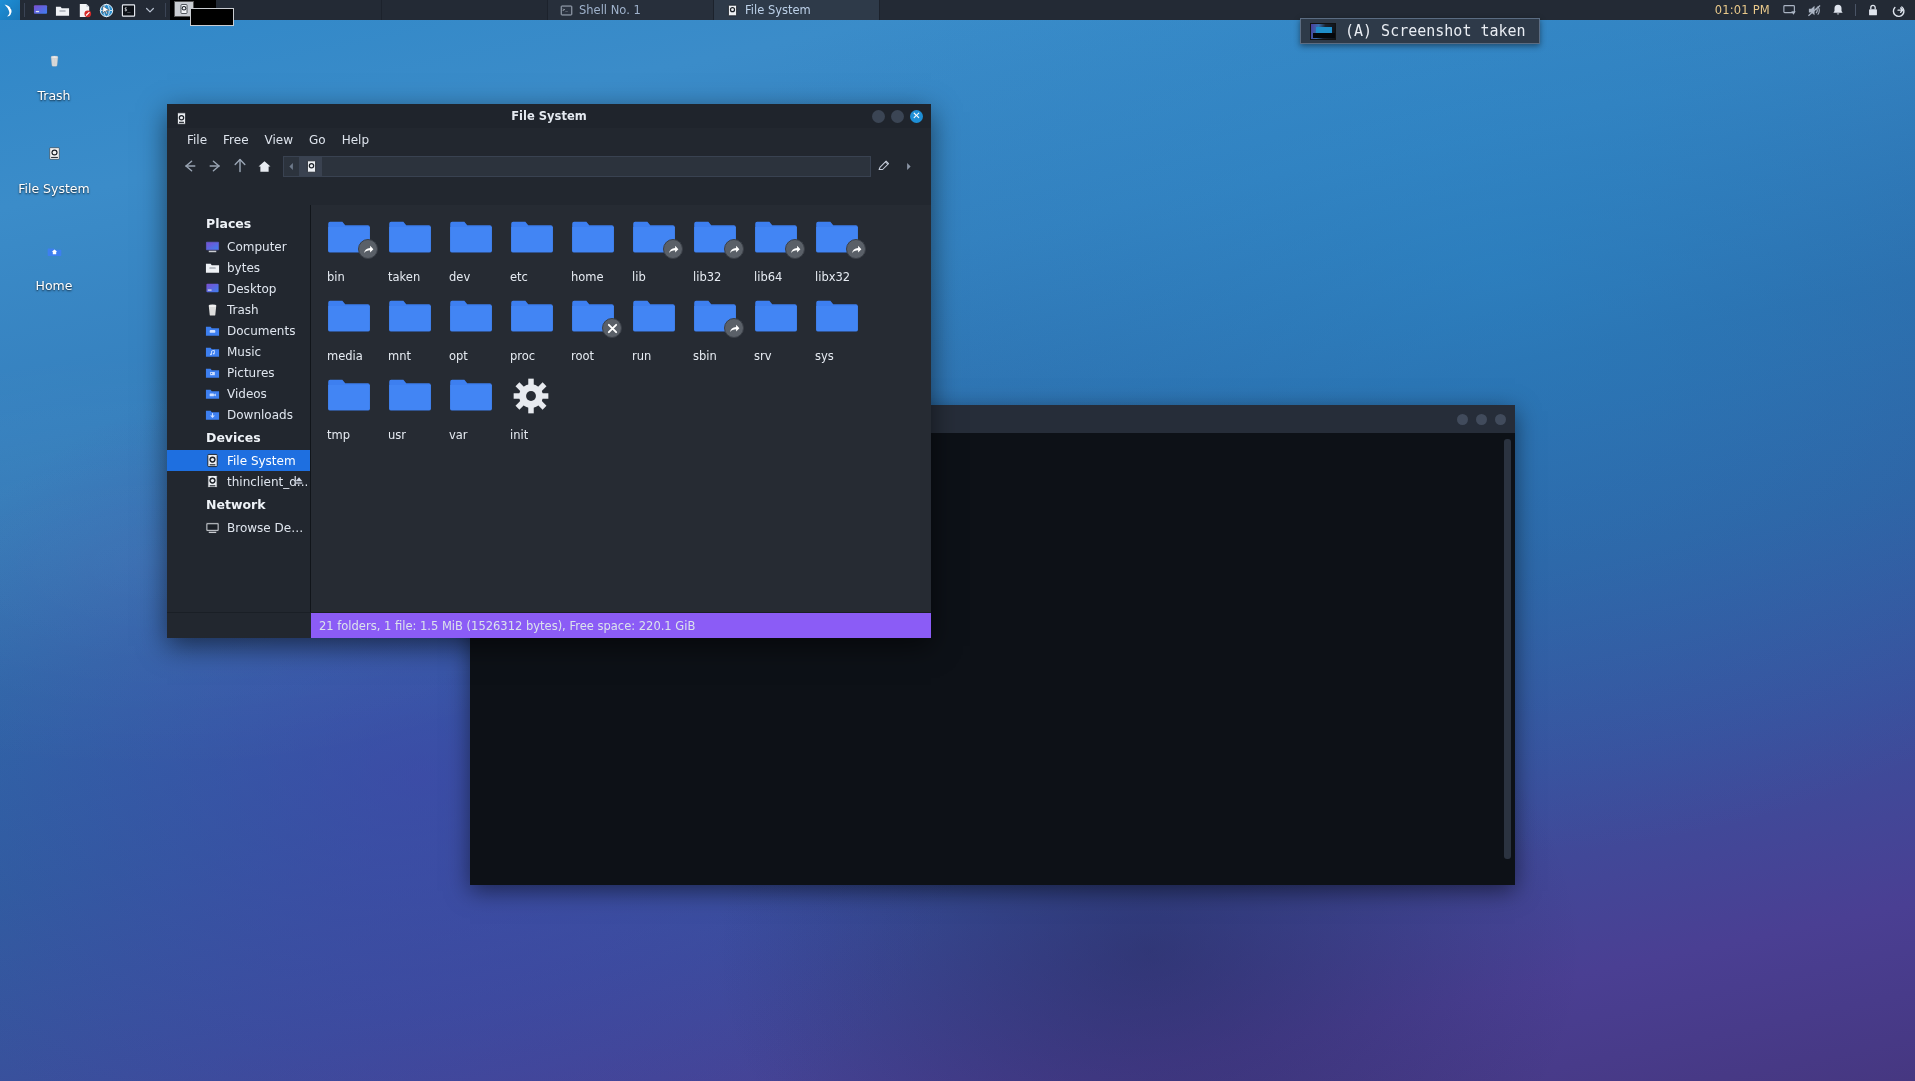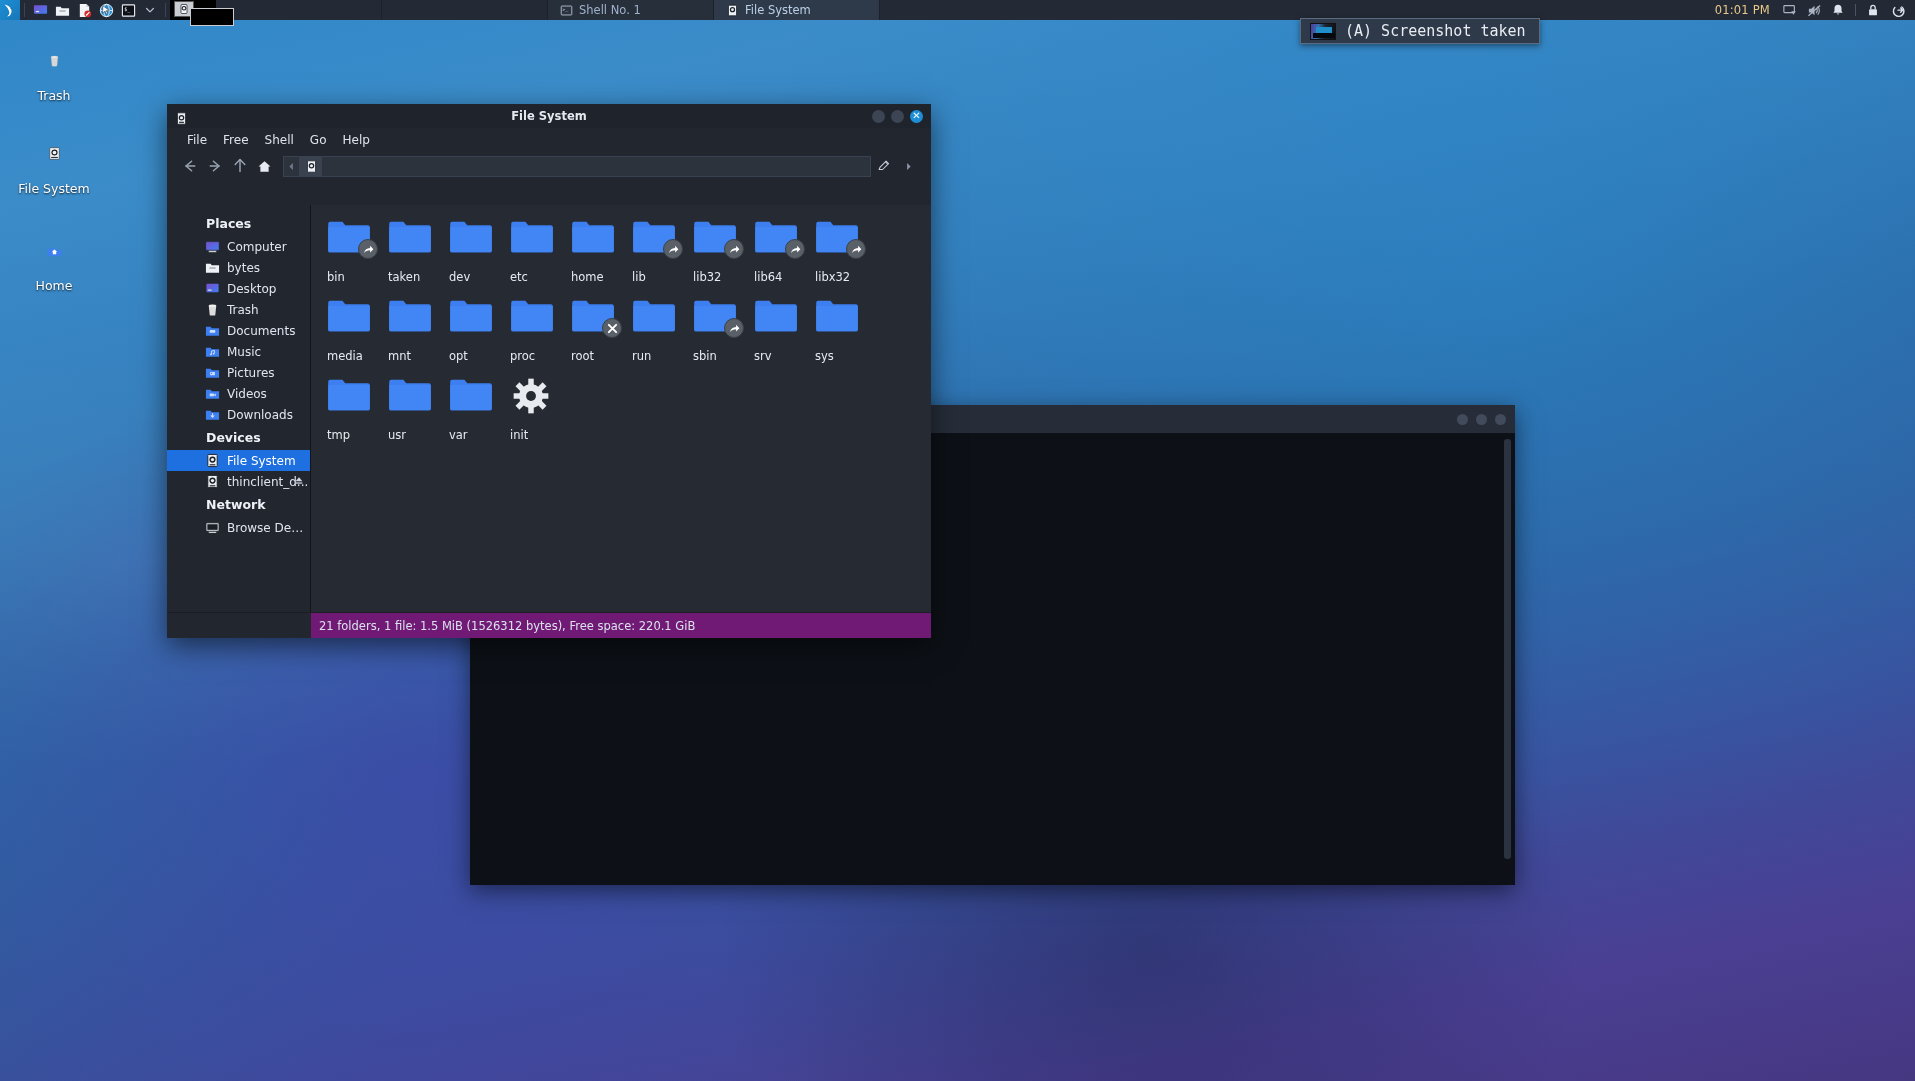--- a/index.html
+++ b/index.html
@@ -261,21 +261,21 @@
   .badge {
     position:absolute; right:-5px; bottom:-4px;
     width:20px;height:20px;border-radius:50%;
     background:#5a6068;
     display:flex;align-items:center;justify-content:center;
     border: 1px solid #3a3f47;
   }
 
   #statusbar {
     position:absolute; left:144px; right:0; bottom:0; height:26px;
-    background:#701a75;
+    background:#8b5cf6;
     border-top:1px solid #1a1f26;
     display:flex; align-items:center; padding-left:8px;
     font-size:11.5px; color:#dbe2ec;
   }
   #status-left-filler {
     position:absolute; left:0; bottom:0; width:144px; height:26px;
     background:#22272f; border-top:1px solid #1a1f26;
   }
 </style>
 </head>
@@ -348,21 +348,21 @@
     <span class="tb-btns">
       <i class="tbb min"></i>
       <i class="tbb max"></i>
       <i class="tbb close">✕</i>
     </span>
   </div>
 
   <div class="menubar">
     <span class="menu-item">File</span>
     <span class="menu-item">Free</span>
-    <span class="menu-item">Shell</span>
+    <span class="menu-item">View</span>
     <span class="menu-item">Go</span>
     <span class="menu-item">Help</span>
   </div>
 
   <div class="toolbar">
     <span class="tool-btn">
       <svg viewBox="0 0 20 20" width="16" height="16">
           <path d="M12 4 L5 10 L12 16" fill="none" stroke="#9aa5b4" stroke-width="1.8" stroke-linecap="round" stroke-linejoin="round"></path>
           <path d="M5 10 H16" stroke="#9aa5b4" stroke-width="1.8" stroke-linecap="round"></path>
         </svg>

